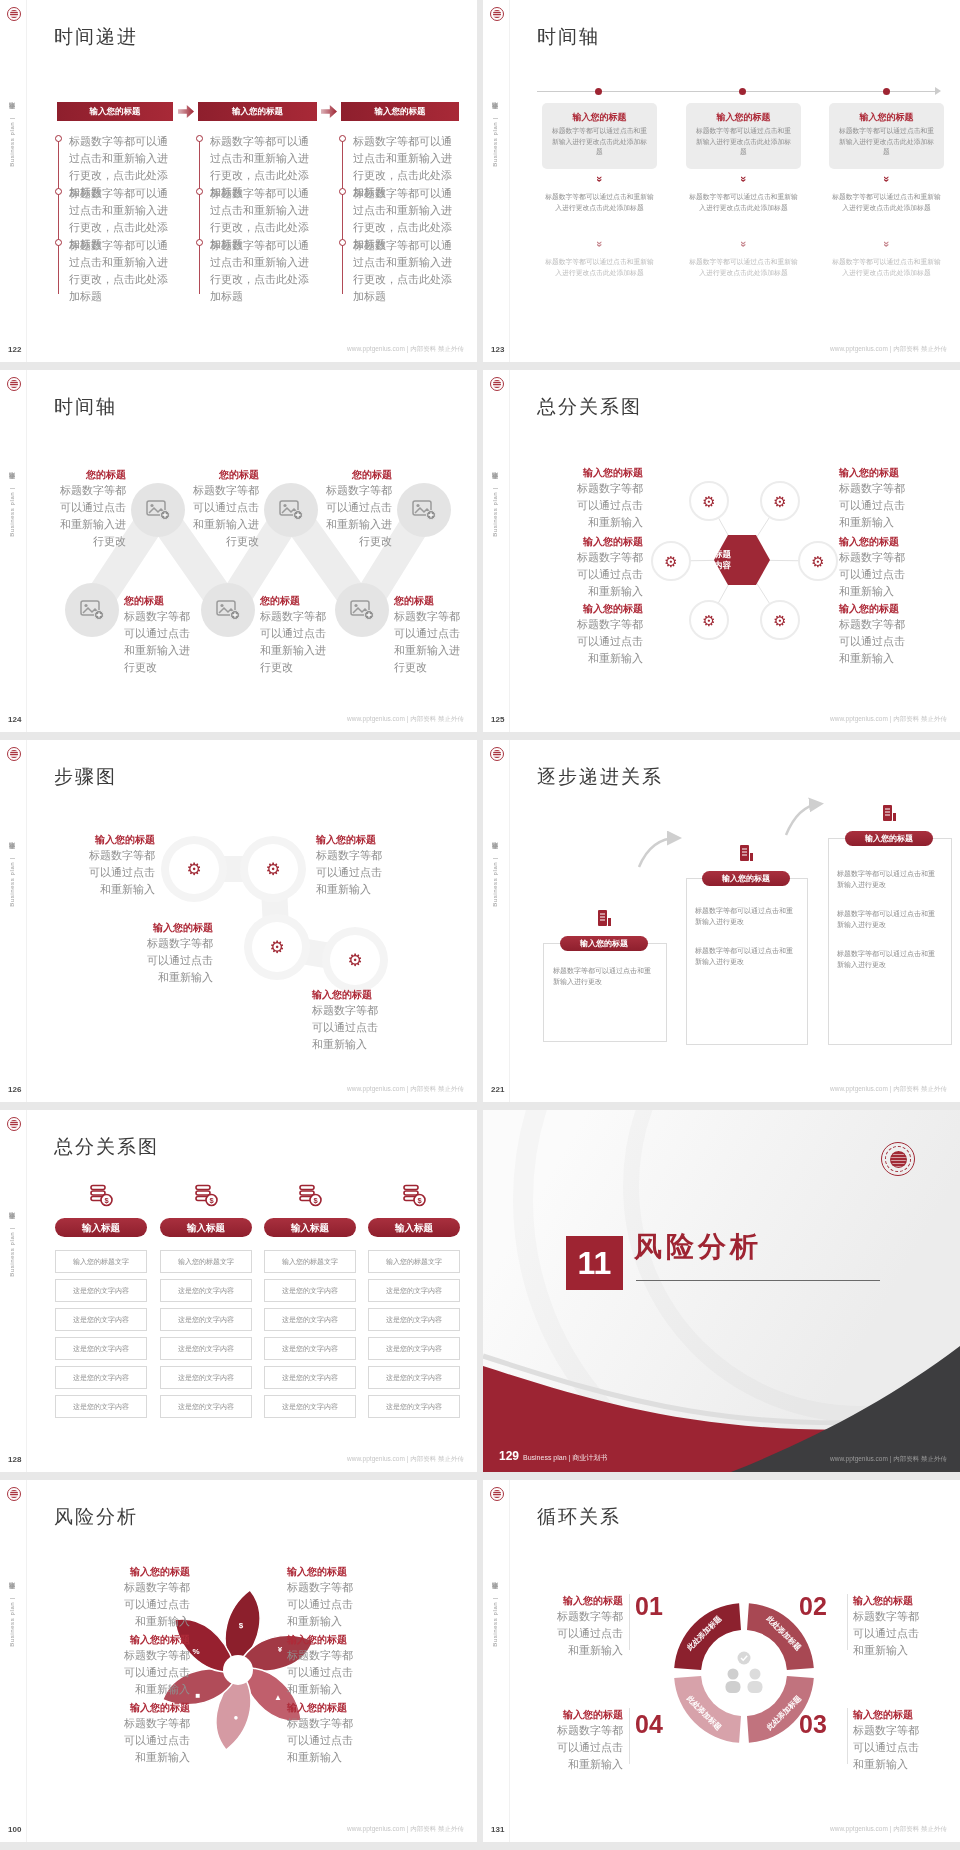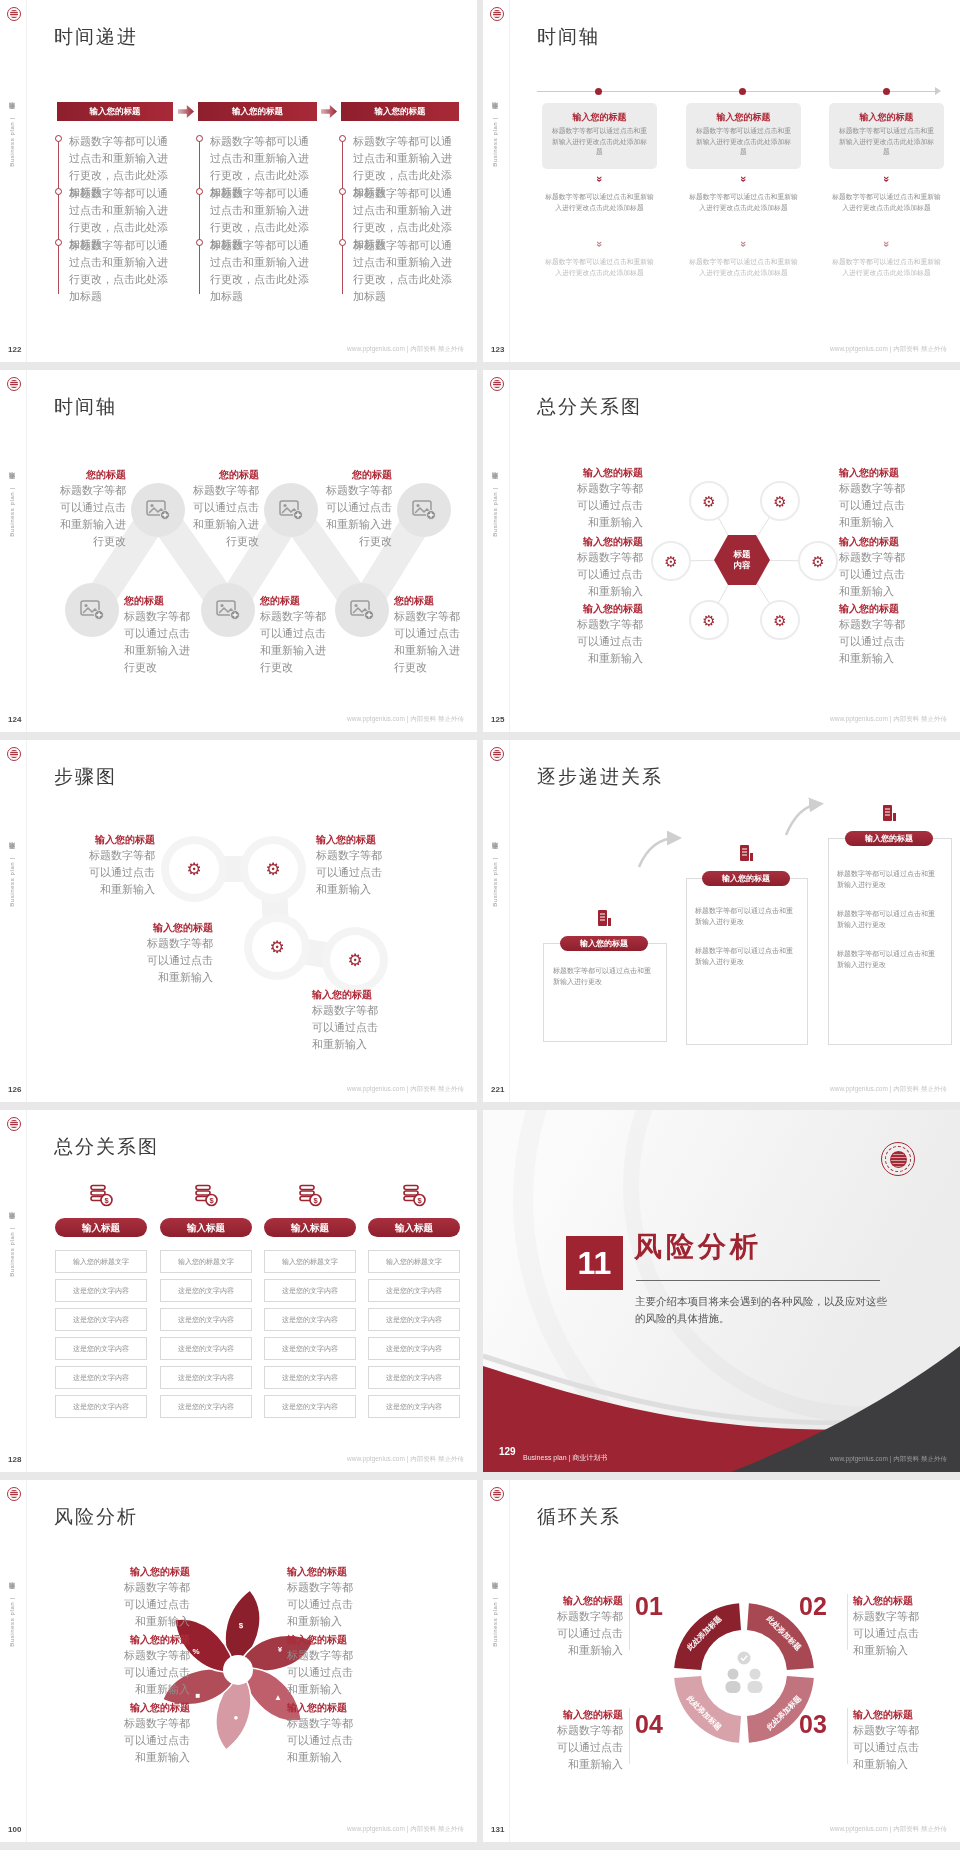--- a/index.html
+++ b/index.html
@@ -33,21 +33,21 @@
   .chev i{display:inline-block;transform:rotate(90deg);font-style:normal;}
   .gcirc{position:absolute;width:54px;height:54px;background:#e4e4e4;border-radius:50%;
        display:flex;align-items:center;justify-content:center;}
   .wcirc{position:absolute;width:40px;height:40px;background:#fff;border:2px solid #ececec;
        border-radius:50%;display:flex;align-items:center;justify-content:center;box-sizing:border-box;}
   .scirc{position:absolute;width:50px;height:50px;background:#fff;border-radius:50%;
        box-shadow:0 0 0 8px #f4f4f4;display:flex;align-items:center;justify-content:center;}
   .gear{color:#a12a36;font-size:15px;line-height:1;}
   .hex{position:absolute;left:231px;top:165px;width:56px;height:50px;background:#9e2836;
        clip-path:polygon(25% 0%,75% 0%,100% 50%,75% 100%,25% 100%,0% 50%);
-       display:flex;flex-direction:column;align-items:center;justify-content:center;}
+       display:flex;flex-direction:column;align-items:flex-start;justify-content:center;}
   .hex span{color:#fff;font-size:8.5px;font-weight:700;line-height:1.25;}
   .obox{position:absolute;border:1px solid #dcdcdc;background:#fff;}
   .pill{position:absolute;background:linear-gradient(180deg,#a9303e,#8e1f2d);color:#fff;
        font-weight:700;text-align:center;}
   .cellbox{position:absolute;width:92px;height:23px;border:1px solid #d9d9d9;box-sizing:border-box;
        font-size:7px;color:#8f8f8f;text-align:center;line-height:21px;background:#fff;}
   .bignum{position:absolute;width:44px;font-size:25px;font-weight:700;color:#a42837;}
   .ndiv{position:absolute;width:1px;height:56px;background:#e0e0e0;}
   .deco-ring{position:absolute;border-radius:50%;pointer-events:none;}
 </style>
@@ -504,29 +504,28 @@
 
   <span class="a" style="left:398px;top:32px;width:34px;height:34px;border:1.5px solid #a12a36;border-radius:50%;display:flex;align-items:center;justify-content:center;box-sizing:border-box">
     <span style="width:26px;height:26px;border:1px dashed #a12a36;border-radius:50%;display:flex;align-items:center;justify-content:center;box-sizing:border-box">
       <span style="width:17px;height:17px;background:#a12a36;border-radius:50%;box-shadow:inset 0 0 0 1px #a12a36;background-image:repeating-linear-gradient(180deg,rgba(255,255,255,.55) 0 1px,transparent 1px 3px)"></span>
     </span>
   </span>
 
   <div class="a" style="left:83px;top:126px;width:57px;height:54px;background:#9e2432;color:#fff;font-size:32px;font-weight:700;text-align:center;line-height:54px">11</div>
   <div class="a" style="left:151px;top:118px;font-size:28px;font-weight:700;color:#9e2432;letter-spacing:4px">风险分析</div>
   <span class="a" style="left:153px;top:170px;width:244px;height:1px;background:#6a6a6a"></span>
-  <div class="a" style="left:152px;top:183px;width:260px;font-size:10.5px;color:#555;line-height:1.65">主要介绍本项目将来会遇到的各种风险，以及应对这些的风险的具体措施。</div>
 
   <svg class="a" style="left:0;top:230px" width="477" height="132" viewBox="0 0 477 132">
     <path d="M0,16 C130,58 260,100 477,76" stroke="#dedede" stroke-width="5" fill="none"></path>
     <path d="M0,26 C130,68 250,104 477,84 L477,132 L0,132 Z" fill="#9c2433"></path>
     <path d="M477,6 C408,58 334,98 248,132 L477,132 Z" fill="#3d3d3f"></path>
   </svg>
 
-  <span class="a" style="left:16px;bottom:15px;font-size:10px;font-weight:700;color:#fff">129</span>
+  <span class="a" style="left:16px;bottom:9px;font-size:12px;font-weight:700;color:#fff">129</span>
   <span class="a" style="left:40px;bottom:9px;font-size:7px;color:#f3e3e5">Business plan | 商业计划书</span>
   <span class="a" style="right:13px;bottom:8px;font-size:6.5px;color:#9a9a9a">www.pptgenius.com | 内部资料 禁止外传</span>
 </div>
 
 <div class="slide" style="left:0;top:1480px">
   <span class="logo">
         <b></b>
       </span>
   <span class="rail"></span>
   <span class="vtext">Business plan | 商业计划书</span>

